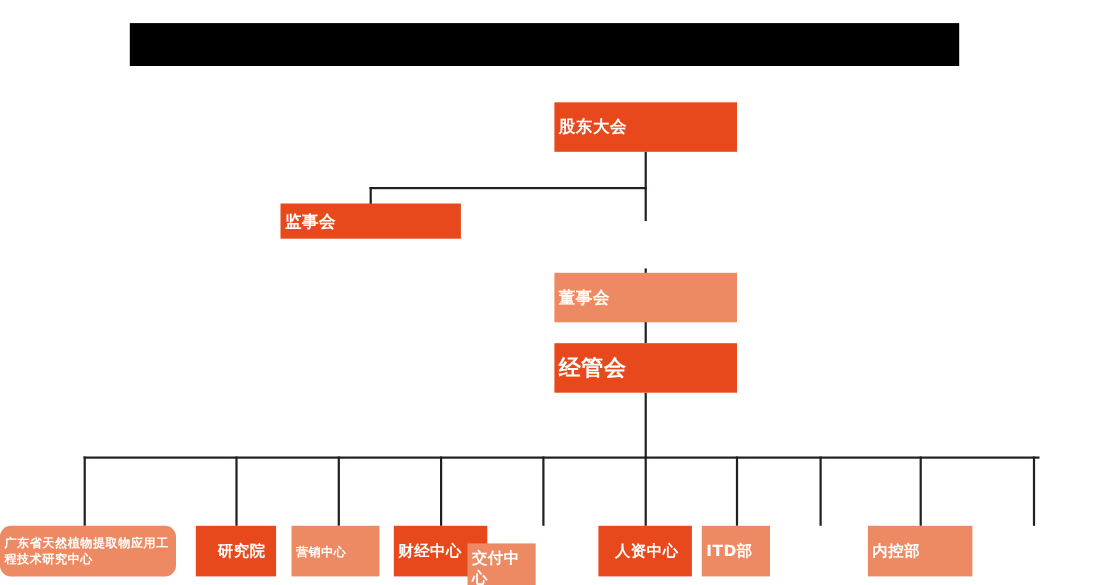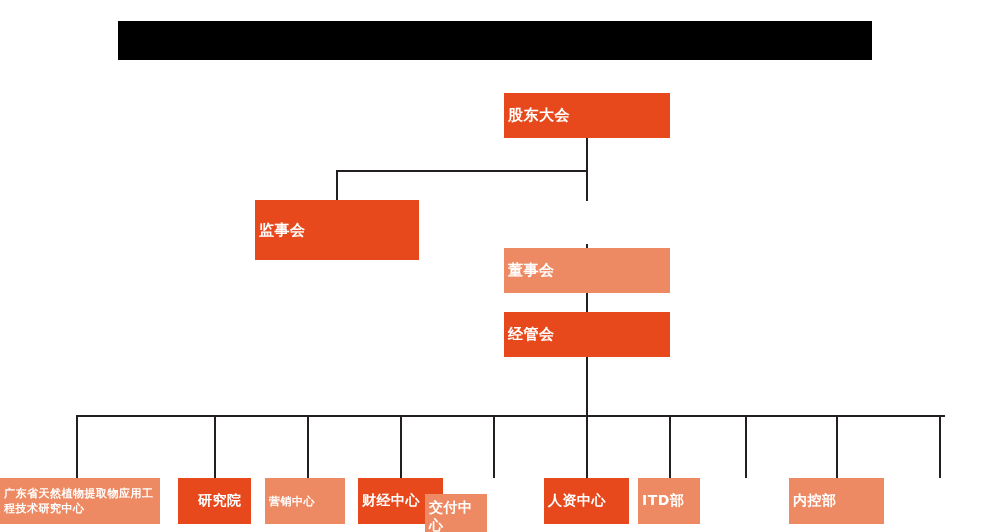--- a/index.html
+++ b/index.html
@@ -96,53 +96,53 @@
   <div class="line v" style="left:586px; top:415px; height:63px;"></div>
   <div class="line v" style="left:669px; top:415px; height:63px;"></div>
   <div class="line v" style="left:745px; top:415px; height:63px;"></div>
   <div class="line v" style="left:836px; top:415px; height:63px;"></div>
   <div class="line v" style="left:939px; top:415px; height:63px;"></div>
 
   <div class="node dark" style="left:504px; top:93px; width:166px; height:45px; font-size:15px;">
     <span class="label">股东大会</span>
   </div>
 
-  <div class="node dark" style="left:255px; top:200px; width:164px; height:60px; font-size:15px;">
+  <div class="node dark" style="left:255px; top:185px; width:164px; height:32px; font-size:15px;">
     <span class="label">监事会</span>
   </div>
 
   <div class="node light" style="left:504px; top:200px; width:166px; height:45px; font-size:15px;margin-top:48px;">
     <span class="label">董事会</span>
   </div>
 
-  <div class="node dark" style="left:504px; top:312px; width:166px; height:45px; font-size:15px;">
+  <div class="node dark" style="left:504px; top:312px; width:166px; height:45px; font-size:20px;">
     <span class="label">经管会</span>
   </div>
 
-  <div class="node light" style="left:0px; top:478px; width:160px; height:46px; font-size:11px; line-height:15px;">
+  <div class="node light" style="left:0px; top:478px; width:160px; height:46px; font-size:11px; line-height:15px;border-radius:10px;">
     <span class="label">广东省天然植物提取物应用工程技术研究中心</span>
   </div>
 
   <div class="node dark" style="left:178px; top:478px; width:73px; height:46px; font-size:14px;padding-left:16px;">
     <span class="label">研究院</span>
   </div>
 
   <div class="node light" style="left:265px; top:478px; width:80px; height:46px; font-size:11px;">
     <span class="label">营销中心</span>
   </div>
 
   <div class="node dark" style="left:358px; top:478px; width:85px; height:46px; font-size:14px;">
     <span class="label">财经中心</span>
   </div>
 
   <div class="node light" style="left:425px; top:478px; width:62px; height:46px; font-size:14px;margin-top:16px;">
     <span class="label">交付中心</span>
   </div>
 
-  <div class="node dark" style="left:544px; top:478px; width:85px; height:46px; font-size:14px;">
+  <div class="node dark" style="left:544px; top:478px; width:85px; height:46px; font-size:14px;padding-left:11px;">
     <span class="label">人资中心</span>
   </div>
 
   <div class="node light" style="left:638px; top:478px; width:62px; height:46px; font-size:14px;">
     <span class="label">ITD部</span>
   </div>
 
 
   <div class="node light" style="left:789px; top:478px; width:95px; height:46px; font-size:14px;">
     <span class="label">内控部</span>

